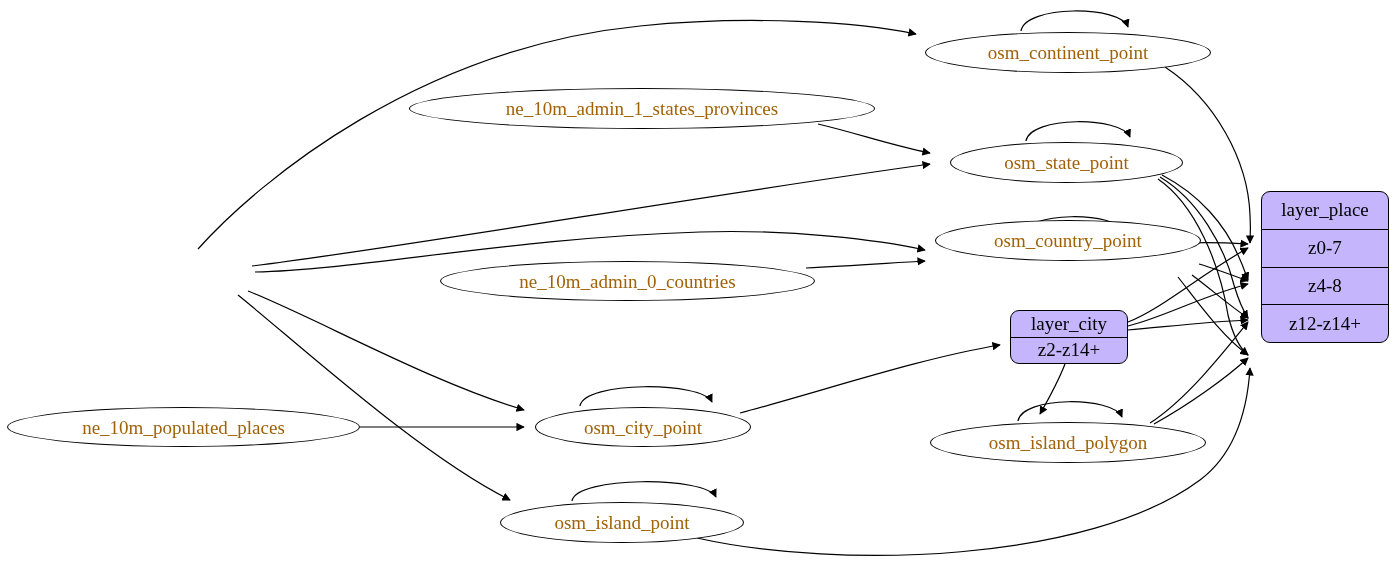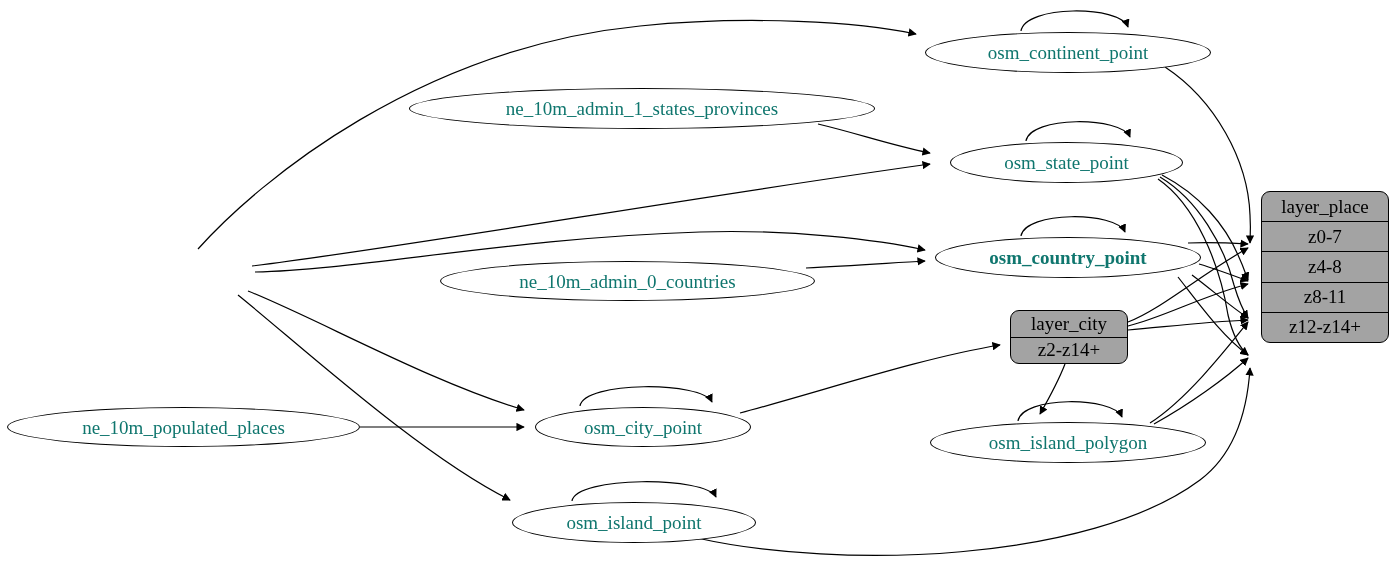--- a/index.html
+++ b/index.html
@@ -28,30 +28,30 @@
     position: absolute;
     display: flex;
     align-items: center;
     justify-content: center;
     box-sizing: border-box;
   }
   .ellipse-node {
     border: 1px solid #000000;
     border-radius: 50%;
     background: #ffffff;
-    color: #0f766e;
+    color: #a16207;
     font-size: 19px;
     line-height: 1;
     white-space: nowrap;
     z-index: 4;
   }
   .record-node {
     border: 1.4px solid #000000;
     border-radius: 9px;
-    background: #a3a3a3;
+    background: #c4b5fd;
     flex-direction: column;
     overflow: hidden;
     z-index: 5;
   }
   .record-row {
     width: 100%;
     flex: 1 1 0;
     display: flex;
     align-items: center;
     justify-content: center;
@@ -135,41 +135,40 @@
   </div>
 
   <div class="node ellipse-node" style="left:925px;top:32px;width:286px;height:41px;">
     <span>osm_continent_point</span>
   </div>
 
   <div class="node ellipse-node" style="left:950px;top:142px;width:233px;height:41px;">
     <span>osm_state_point</span>
   </div>
 
-  <div class="node ellipse-node" style="left:935px;top:237px;width:266px;height:41px;font-weight:bold;">
+  <div class="node ellipse-node" style="left:935px;top:220px;width:266px;height:41px;">
     <span>osm_country_point</span>
   </div>
 
   <div class="node ellipse-node" style="left:535px;top:407px;width:216px;height:40px;">
     <span>osm_city_point</span>
   </div>
 
   <div class="node ellipse-node" style="left:930px;top:422px;width:276px;height:41px;">
     <span>osm_island_polygon</span>
   </div>
 
-  <div class="node ellipse-node" style="left:512px;top:502px;width:244px;height:41px;">
+  <div class="node ellipse-node" style="left:500px;top:502px;width:244px;height:41px;">
     <span>osm_island_point</span>
   </div>
 
   <div class="node record-node" style="left:1261px;top:191px;width:128px;height:152px;">
     <div class="record-row">layer_place</div>
     <div class="record-row">z0-7</div>
     <div class="record-row">z4-8</div>
-    <div class="record-row">z8-11</div>
     <div class="record-row">z12-z14+</div>
   </div>
 
   <div class="node record-node" style="left:1010px;top:310px;width:118px;height:54px;">
     <div class="record-row">layer_city</div>
     <div class="record-row">z2-z14+</div>
   </div>
 
 </div>
 

